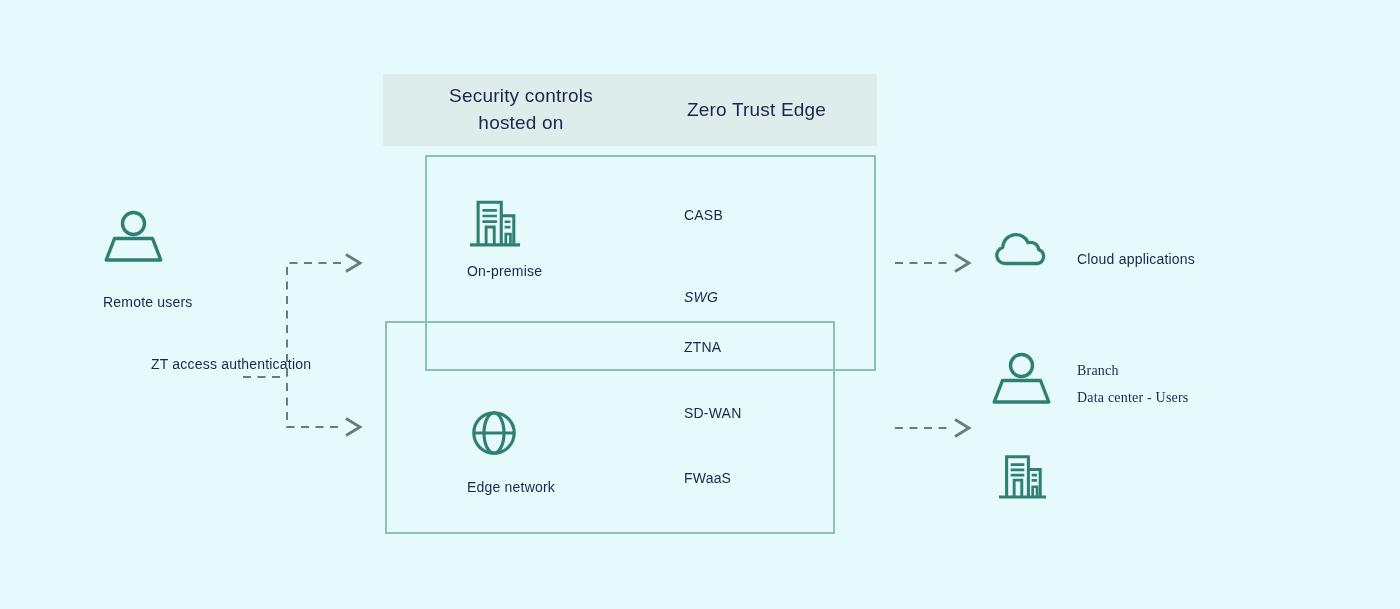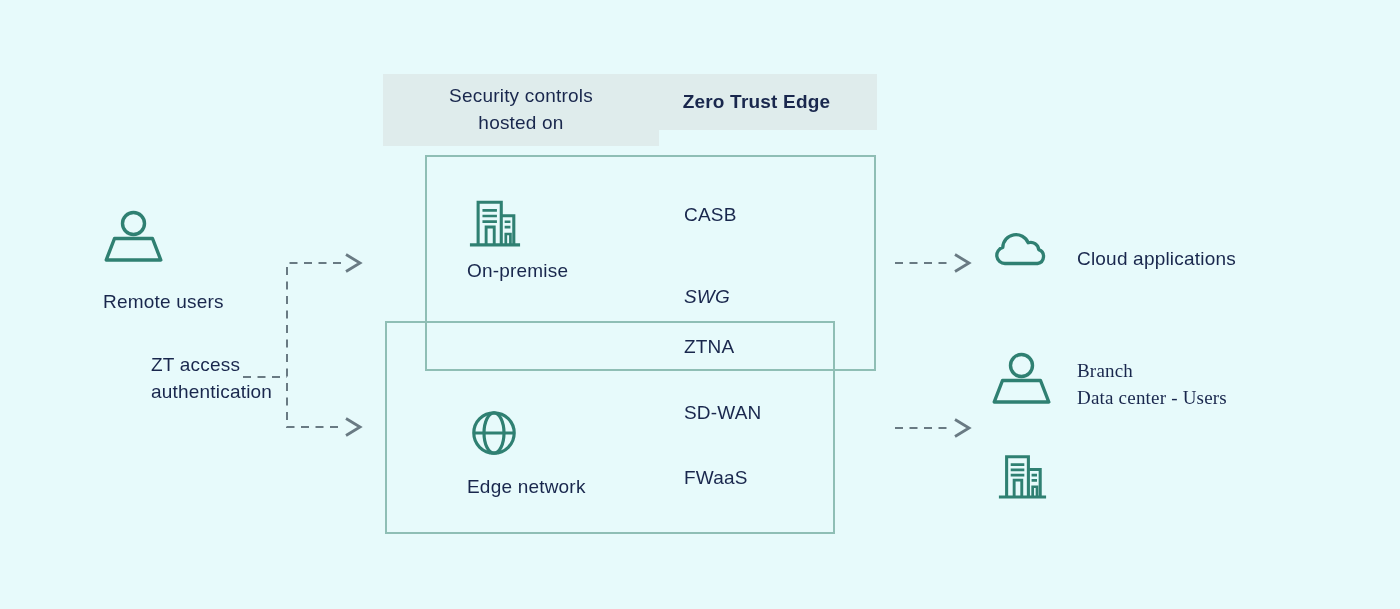--- a/index.html
+++ b/index.html
@@ -17,21 +17,21 @@
     overflow:hidden;color:var(--navy);
   }
   .hdr{
     position:absolute;background:var(--hdrbg);
     display:flex;align-items:center;justify-content:center;text-align:center;
     font-size:19px;font-weight:500;line-height:1.42;letter-spacing:.2px;
   }
   .hdr .inner{max-width:178px;}
   .bigbox{position:absolute;border:2px solid var(--border);box-sizing:border-box;background:transparent;}
   .lbl{
-    position:absolute;font-size:19px;font-weight:500;letter-spacing:.2px;
+    position:absolute;font-size:14px;font-weight:500;letter-spacing:.2px;
     line-height:26px;white-space:nowrap;color:var(--navy);
   }
   .twoline{line-height:27px;}
   .wrapblock{white-space:normal;width:162px;line-height:27px;margin-left:48px;}
   .icon{position:absolute;}
   svg{display:block;}
   .stroke-teal{stroke:var(--teal);fill:none;}
   .connector-layer{position:absolute;left:0;top:0;pointer-events:none;}
 </style>
 </head>
@@ -46,21 +46,21 @@
     <path d="M346 418.5 L360 427 L346 435.5" stroke="#697a83" stroke-width="2.8" fill="none"></path>
     <path d="M895 263 H950" stroke="#697a83" stroke-width="2" fill="none" stroke-dasharray="8 6.5"></path>
     <path d="M955 254.5 L969 263 L955 271.5" stroke="#697a83" stroke-width="2.8" fill="none"></path>
     <path d="M895 428 H950" stroke="#697a83" stroke-width="2" fill="none" stroke-dasharray="8 6.5"></path>
     <path d="M955 419.5 L969 428 L955 436.5" stroke="#697a83" stroke-width="2.8" fill="none"></path>
   </svg>
 
   <div class="hdr" style="left:383px;top:74px;width:276px;height:72px;">
     <span class="inner">Security controls hosted on</span>
   </div>
-  <div class="hdr" style="left:636px;top:74px;width:241px;height:56px;font-weight:bold;">
+  <div class="hdr" style="left:636px;top:74px;width:241px;height:72px;">
     <span>Zero Trust Edge</span>
   </div>
 
   <div class="bigbox" style="left:425px;top:155px;width:451px;height:216px;"></div>
   <div class="bigbox" style="left:385px;top:321px;width:450px;height:213px;"></div>
 
   <div class="icon" style="left:104px;top:209px;">
     <svg width="60" height="54" viewBox="0 0 60 54">
       <circle class="stroke-teal" cx="29.5" cy="14.5" r="11" stroke-width="3.4"></circle>
       <path class="stroke-teal" d="M2.2 51 L10.5 29.5 H48.5 L56.8 51 Z" stroke-width="3.4" stroke-linejoin="round"></path>

